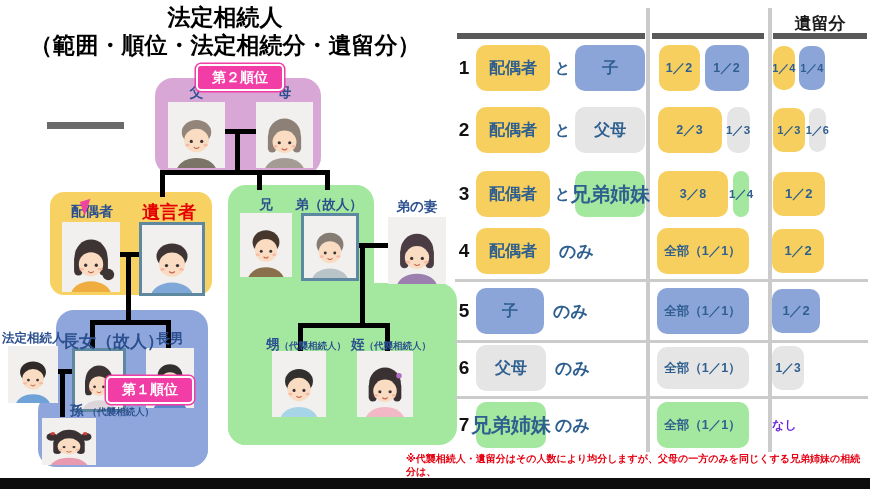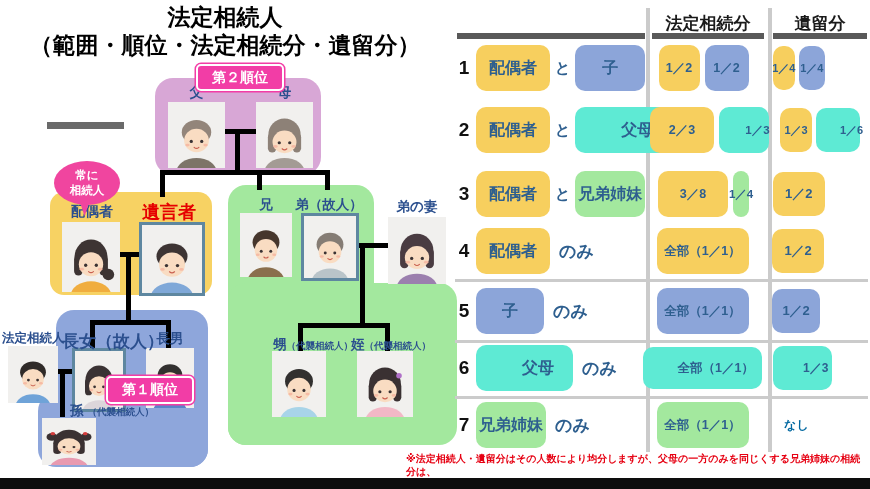--- a/index.html
+++ b/index.html
@@ -40,29 +40,29 @@
   .hsep{position:absolute;left:455px;width:413px;height:3px;background:#cbcbcb;z-index:1;}
   .trow{position:absolute;left:455px;width:413px;display:flex;z-index:4;}
   .tc{display:flex;align-items:center;}
   .tc1{width:193px;gap:5px;padding-left:2px;}
   .tc2{width:121px;justify-content:center;gap:5px;}
   .tc3{width:99px;justify-content:flex-start;gap:4px;padding-left:11px;}
   .rno{width:14px;font-weight:bold;font-size:19px;color:#111;text-align:center;flex:none;}
   .kbox,.sbox,.rbox{display:inline-flex;align-items:center;justify-content:center;
         font-weight:bold;color:#2e5f8f;border-radius:10px;flex:none;white-space:nowrap;}
   .kbox{height:46px;font-size:16px;}
-  .kbox.small-font{font-size:16px;font-family:Liberation Serif, serif;}
+  .kbox.small-font{font-size:20px;font-family:Liberation Serif, serif;}
   .sbox{height:46px;font-size:12.5px;overflow:visible;}
   .rbox{height:44px;font-size:11px;overflow:visible;}
   .conj{font-weight:bold;font-size:15px;color:#2e5f8f;flex:none;}
   .only{font-weight:bold;font-size:17px;color:#2e5f8f;flex:none;margin-left:4px;}
-  .none-label{font-weight:bold;font-size:12px;color:#0369a1;padding-left:12px;}
+  .none-label{font-weight:bold;font-size:12px;color:#6d28d9;padding-left:0;}
   .yellow{background:#f7cf5e;}
   .blue{background:#8ca5d9;}
-  .pink{background:#5eead4;padding-left:27px;}
+  .pink{background:#e5e5e5;}
   .green{background:#a3e89e;}
   .footnote{position:absolute;left:406px;top:452px;width:462px;color:#e60012;
             font-weight:bold;font-size:10px;line-height:1.3;z-index:5;}
   .footnote .l2{padding-left:10px;}
 </style>
 </head>
 <body>
 
 <div id="stage">
 
@@ -94,24 +94,20 @@
   <div class="ln" style="left:52px;top:369px;width:24px;height:5px;"></div>
   <div class="ln" style="left:60px;top:369px;width:5px;height:48px;"></div>
   <div class="ln" style="left:353px;top:243px;width:38px;height:5px;"></div>
   <div class="ln" style="left:360px;top:243px;width:5px;height:85px;"></div>
   <div class="ln" style="left:298px;top:323px;width:92px;height:5px;"></div>
   <div class="ln" style="left:298px;top:323px;width:5px;height:30px;"></div>
   <div class="ln" style="left:385px;top:323px;width:5px;height:30px;"></div>
 
   <div class="badge" style="left:196px;top:64px;width:84px;height:23px;">第２順位</div>
   <div class="badge" style="left:106px;top:376px;width:84px;height:24px;">第１順位</div>
-  <div class="bubble" style="left:54px;top:161px;width:66px;height:44px;">
-    <div>常に</div>
-    <div>相続人</div>
-  </div>
   <div class="bubble-tail" style="left:82px;top:200px;"></div>
 
   <div class="plabel" style="left:168px;top:84px;width:57px;">父</div>
   <div class="photo" style="left:168px;top:102px;width:57px;height:66px;">
       <svg viewBox="0 0 60 72" preserveAspectRatio="none">
         <rect width="60" height="72" fill="#f1f0ee"></rect>
         <ellipse cx="30" cy="76" rx="21" ry="15" fill="#7d7468"></ellipse>
         <ellipse cx="30" cy="33" rx="15.5" ry="13.5" fill="#93857a"></ellipse>
         <ellipse cx="30" cy="42" rx="13" ry="12.8" fill="#f9dcc2"></ellipse>
         <circle cx="24.5" cy="43" r="1.7" fill="#3a3233"></circle>
@@ -208,21 +204,21 @@
         <rect x="38.5" y="34" width="9" height="21" rx="4.5" fill="#4a3c42"></rect>
         <ellipse cx="30" cy="43.5" rx="12.6" ry="12.3" fill="#f9dcc2"></ellipse>
         <circle cx="24.5" cy="44.5" r="1.7" fill="#3a3233"></circle>
         <circle cx="35.5" cy="44.5" r="1.7" fill="#3a3233"></circle>
         <ellipse cx="20.5" cy="48.5" rx="2.3" ry="1.5" fill="#f5b39e" opacity="0.8"></ellipse>
         <ellipse cx="39.5" cy="48.5" rx="2.3" ry="1.5" fill="#f5b39e" opacity="0.8"></ellipse>
         <path d="M27.5 51 q2.5 2.3 5 0" stroke="#c95f4f" stroke-width="1.2" fill="none" stroke-linecap="round"></path>
       </svg>
     </div>
 
-  <div class="plabel" style="left:271px;top:336px;width:84px;">
+  <div class="plabel" style="left:264px;top:336px;width:84px;">
     <span>甥</span><span class="sub">（代襲相続人）</span>
   </div>
   <div class="photo" style="left:272px;top:351px;width:54px;height:66px;">
       <svg viewBox="0 0 60 72" preserveAspectRatio="none">
         <rect width="60" height="72" fill="#f1f0ee"></rect>
         <ellipse cx="30" cy="76" rx="21" ry="15" fill="#a8d4e8"></ellipse>
         <ellipse cx="30" cy="33" rx="15.5" ry="13.5" fill="#32302f"></ellipse>
         <ellipse cx="30" cy="42" rx="13" ry="12.8" fill="#f9dcc2"></ellipse>
         <circle cx="24.5" cy="43" r="1.7" fill="#3a3233"></circle>
         <circle cx="35.5" cy="43" r="1.7" fill="#3a3233"></circle>
@@ -312,21 +308,20 @@
         <rect x="38.5" y="34" width="9" height="21" rx="4.5" fill="#3a3132"></rect>
         <ellipse cx="30" cy="43.5" rx="12.6" ry="12.3" fill="#f9dcc2"></ellipse>
         <circle cx="24.5" cy="44.5" r="1.7" fill="#3a3233"></circle>
         <circle cx="35.5" cy="44.5" r="1.7" fill="#3a3233"></circle>
         <ellipse cx="20.5" cy="48.5" rx="2.3" ry="1.5" fill="#f5b39e" opacity="0.8"></ellipse>
         <ellipse cx="39.5" cy="48.5" rx="2.3" ry="1.5" fill="#f5b39e" opacity="0.8"></ellipse>
         <path d="M27.5 51 q2.5 2.3 5 0" stroke="#c95f4f" stroke-width="1.2" fill="none" stroke-linecap="round"></path>
       </svg>
     </div>
 
-  <div class="thead" style="left:652px;width:112px;">法定相続分</div>
   <div class="thead" style="left:773px;width:94px;">遺留分</div>
   <div class="hbar" style="left:457px;width:188px;"></div>
   <div class="hbar" style="left:652px;width:112px;"></div>
   <div class="hbar" style="left:773px;width:94px;"></div>
   <div class="vsep" style="left:646px;"></div>
   <div class="vsep" style="left:768px;"></div>
   <div class="hsep" style="top:279px;"></div>
   <div class="hsep" style="top:340px;"></div>
   <div class="hsep" style="top:396px;"></div>
 
@@ -430,18 +425,18 @@
     </div>
     <div class="tc tc2">
       <span class="sbox green" style="width:92px;">全部（1／1）</span>
     </div>
     <div class="tc tc3">
       <span class="none-label">なし</span>
     </div>
   </div>
 
   <div class="footnote">
-    <div class="l1">※法定相続人・遺留分はその人数により均分しますが、父母の一方のみを同じくする兄弟姉妹の相続分は、</div>
+    <div class="l1">※代襲相続人・遺留分はその人数により均分しますが、父母の一方のみを同じくする兄弟姉妹の相続分は、</div>
     <div class="l2">父母の双方を同じくする兄弟姉妹の相続分の2分の1となります。</div>
   </div>
 
   <div class="bottom-bar"></div>
 </div>
 
 </body></html>

